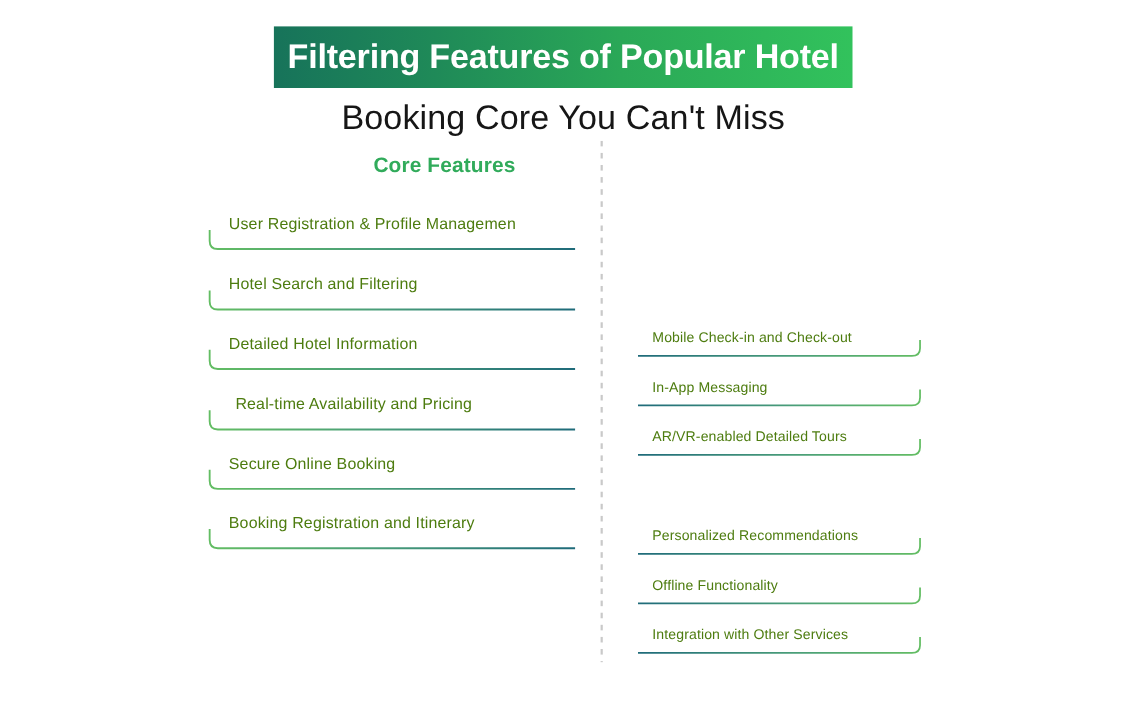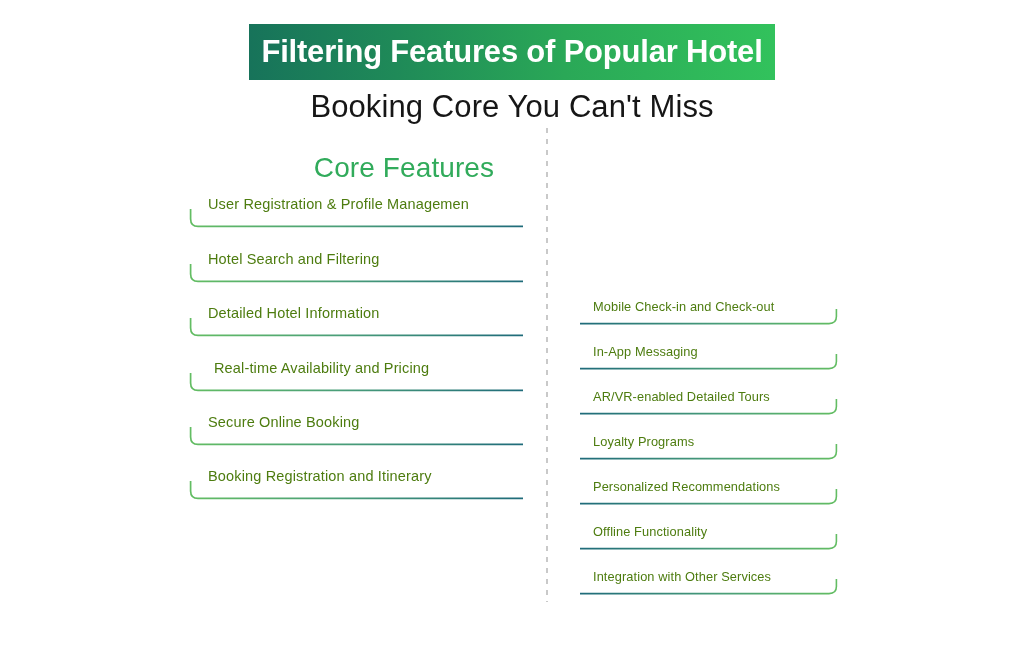--- a/index.html
+++ b/index.html
@@ -65,25 +65,24 @@
     width: 2px;
     height: 474px;
     background-image: linear-gradient(to bottom, #c9c9c9 0 5px, rgba(255,255,255,0) 5px 11px);
     background-size: 2px 11px;
     background-repeat: repeat-y;
   }
 
   
   .col-heading {
     position: absolute;
-    font-size: 28px;
-    font-weight: 400;
+    font-size: 19px;
+    font-weight: 700;
     letter-spacing: 0.1px;
     white-space: nowrap;
-    margin-top: 12px;
   }
 
   #heading-core {
     left: 0;
     top: 140px;
     width: 808px;
     text-align: center;
     color: #31ab5b;
   }
 
@@ -333,35 +332,20 @@
           <stop offset="0" stop-color="#1f6b7a"></stop>
               <stop offset="0.55" stop-color="#4a9e79"></stop>
               <stop offset="1" stop-color="#63bd63"></stop>
         </linearGradient>
           </defs>
         <path d="M0 15.6 L249 15.6 Q256.4 15.6 256.4 8.6 L256.4 1" fill="none" stroke="url(#gr2)" stroke-width="1.6"></path>
       </svg>
     </span>
   </div>
 
-  <div class="feature right" style="top:428px">
-    <span class="label">Loyalty Programs</span>
-    <span class="bracket">
-      <svg viewBox="0 0 258 17" preserveAspectRatio="none">
-        <defs>
-            <linearGradient id="gr3" x1="0" y1="0" x2="1" y2="0">
-          <stop offset="0" stop-color="#1f6b7a"></stop>
-              <stop offset="0.55" stop-color="#4a9e79"></stop>
-              <stop offset="1" stop-color="#63bd63"></stop>
-        </linearGradient>
-          </defs>
-        <path d="M0 15.6 L249 15.6 Q256.4 15.6 256.4 8.6 L256.4 1" fill="none" stroke="url(#gr3)" stroke-width="1.6"></path>
-      </svg>
-    </span>
-  </div>
 
   <div class="feature right" style="top:473px">
     <span class="label">Personalized Recommendations</span>
     <span class="bracket">
       <svg viewBox="0 0 258 17" preserveAspectRatio="none">
         <defs>
             <linearGradient id="gr4" x1="0" y1="0" x2="1" y2="0">
           <stop offset="0" stop-color="#1f6b7a"></stop>
               <stop offset="0.55" stop-color="#4a9e79"></stop>
               <stop offset="1" stop-color="#63bd63"></stop>

